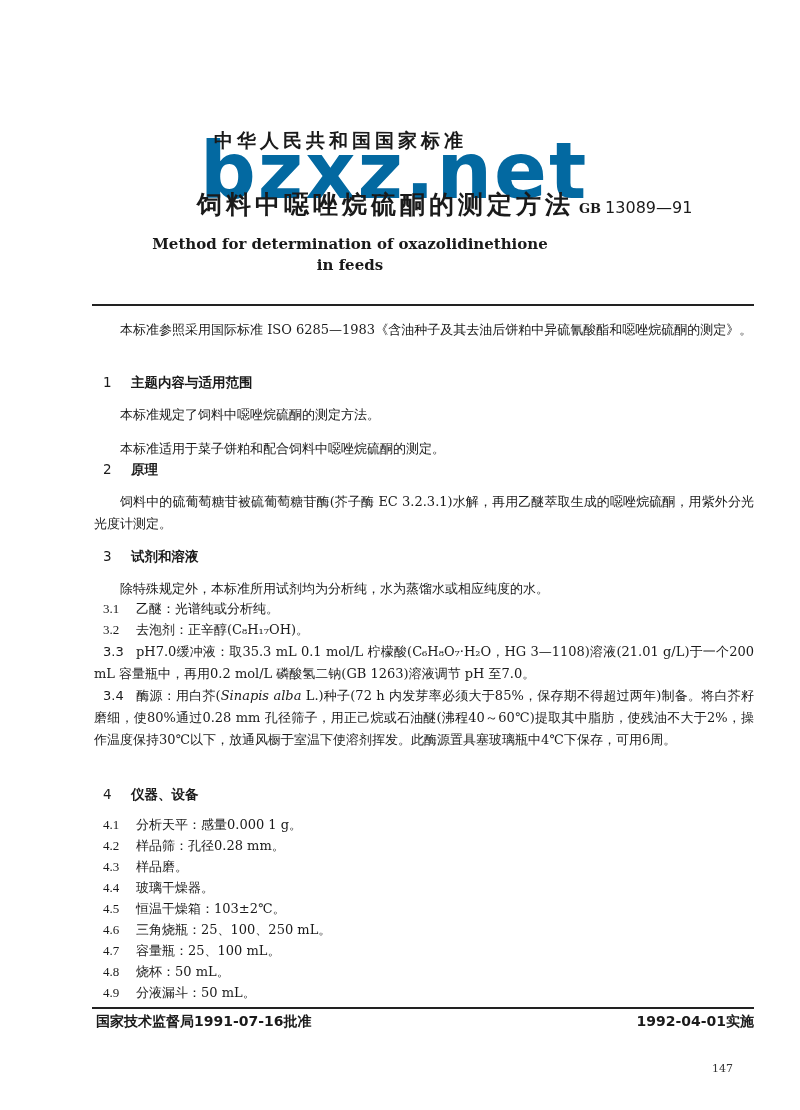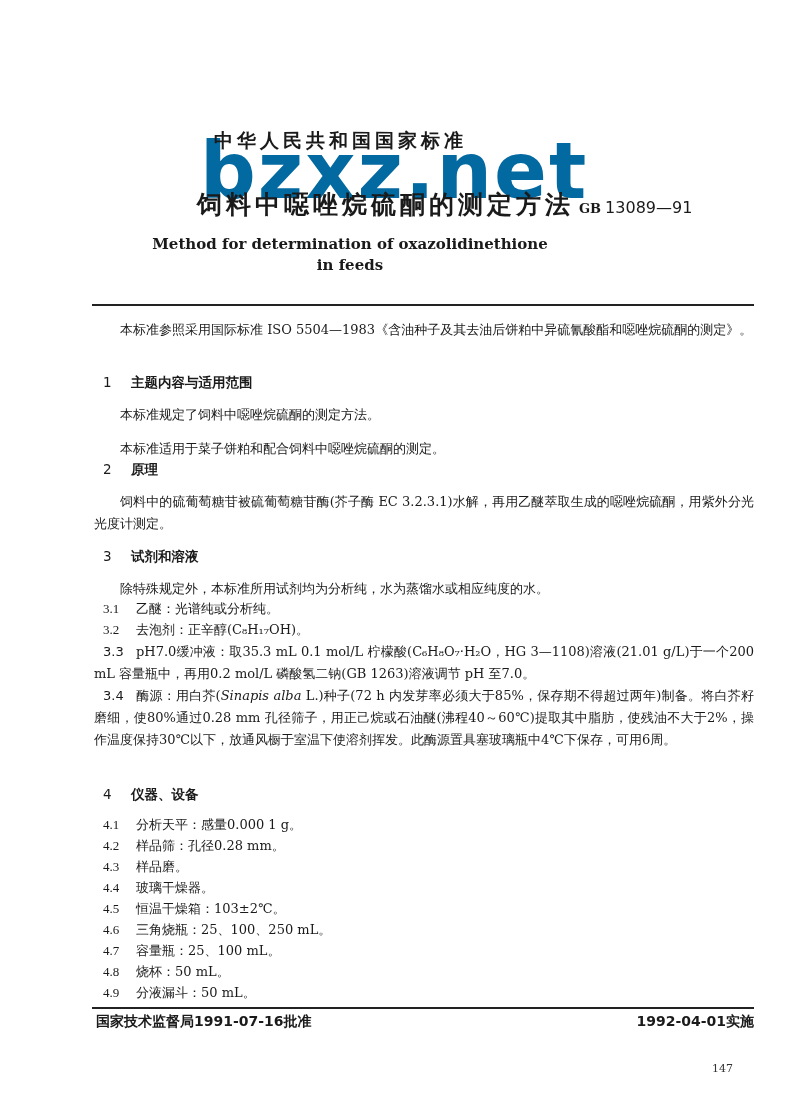--- a/index.html
+++ b/index.html
@@ -31,21 +31,21 @@
 
 <div class="abs watermark">bzxz.net</div>
 <div class="abs national">中华人民共和国国家标准</div>
 <div class="abs title">饲料中噁唑烷硫酮的测定方法</div>
 <div class="abs gbcode"><b>GB</b><span>13089—91</span></div>
 <div class="abs en" style="top:235px">Method for determination of oxazolidinethione</div>
 <div class="abs en" style="top:256px">in feeds</div>
 
 <div class="abs rule" style="top:304px"></div>
 
-<div class="abs para indent" style="top:319px">本标准参照采用国际标准 ISO 5504—1983《含油种子及其去油后饼粕中异硫氰酸酯和噁唑烷硫酮的测定》。</div>
+<div class="abs para indent" style="top:319px">本标准参照采用国际标准 ISO 6285—1983《含油种子及其去油后饼粕中异硫氰酸酯和噁唑烷硫酮的测定》。</div>
 
 <div class="abs h" style="top:374px"><span class="num">1</span><span>主题内容与适用范围</span></div>
 <div class="abs para indent" style="top:404px">本标准规定了饲料中噁唑烷硫酮的测定方法。</div>
 <div class="abs para indent" style="top:438px">本标准适用于菜子饼粕和配合饲料中噁唑烷硫酮的测定。</div>
 
 <div class="abs h" style="top:461px"><span class="num">2</span><span>原理</span></div>
 <div class="abs para indent" style="top:491px">饲料中的硫葡萄糖苷被硫葡萄糖苷酶(芥子酶 EC 3.2.3.1)水解，再用乙醚萃取生成的噁唑烷硫酮，用紫外分光光度计测定。</div>
 
 <div class="abs h" style="top:548px"><span class="num">3</span><span>试剂和溶液</span></div>
 <div class="abs para indent" style="top:578px">除特殊规定外，本标准所用试剂均为分析纯，水为蒸馏水或相应纯度的水。</div>

